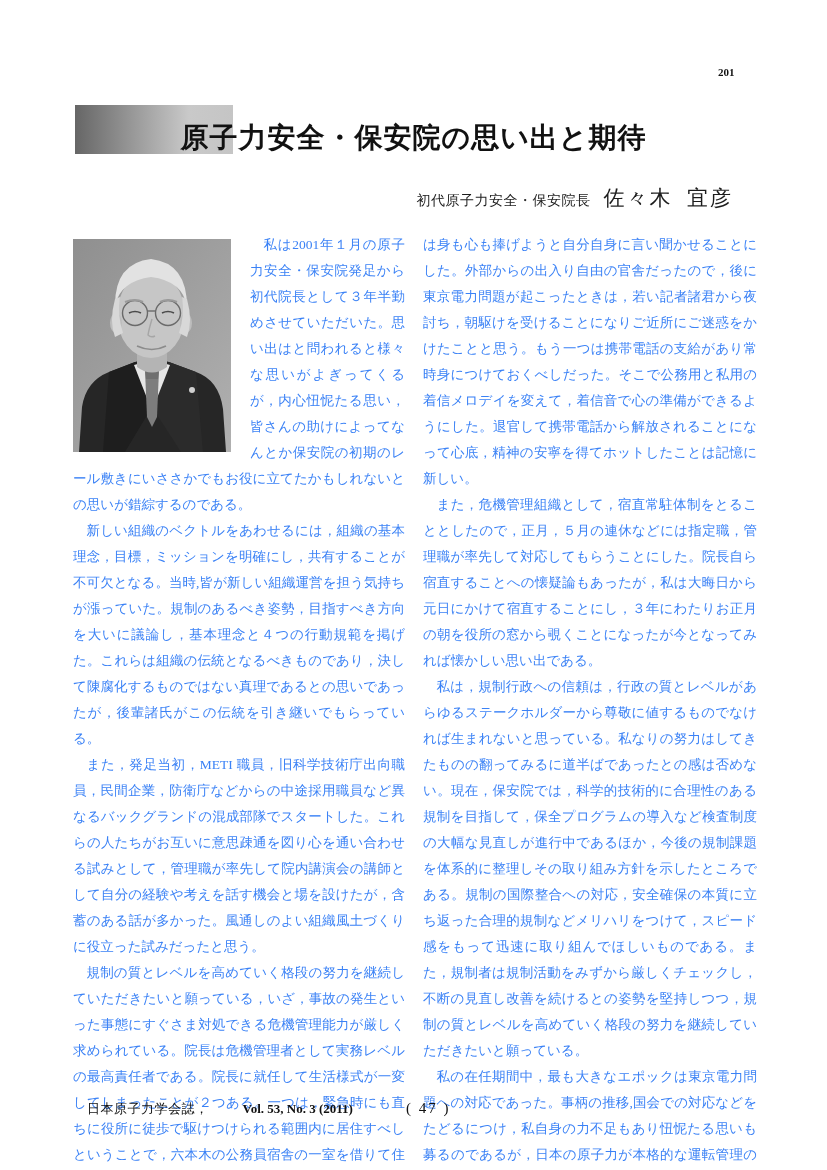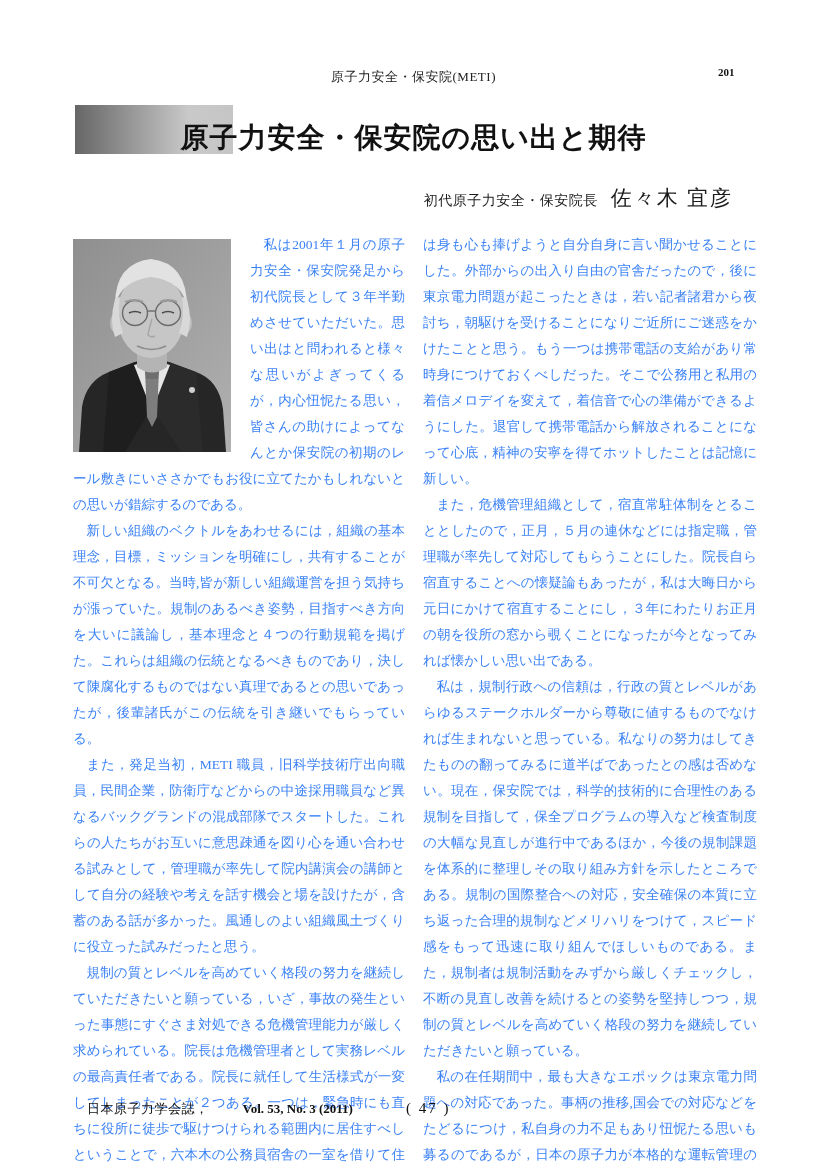--- a/index.html
+++ b/index.html
@@ -30,21 +30,21 @@
   .article-title{
     position:absolute;left:0;top:119px;width:100%;
     text-align:center;
     font-family:"Liberation Sans","DejaVu Sans",sans-serif;
     font-size:28px;font-weight:600;letter-spacing:1px;color:#111;
   }
   
   .author-line{
     position:absolute;top:184px;right:94px;
     display:flex;align-items:baseline;gap:13px;
-    font-family:Liberation Serif, serif;
+    font-family:Liberation Mono, monospace;
     color:#1c1c1c;
   }
   .author-role{font-size:14px;letter-spacing:.5px;}
   .author-name{font-size:21px;letter-spacing:2px;font-weight:500;}
   
   .col{
     position:absolute;top:232px;
     font-size:13.5px;line-height:26px;
     text-align:justify;text-justify:inter-ideograph;
     color:#3b82f6;
@@ -78,21 +78,20 @@
   .footer-page-marker{
     position:absolute;top:1100px;left:406px;
     font-size:15px;letter-spacing:2px;color:#111;
   }
 </style>
 </head>
 <body>
 
 <div class="page">
 
-  <div class="running-title">原子力安全・保安院(METI)</div>
   <div class="page-number">201</div>
 
   <div class="accent-bar"></div>
   <div class="article-title">原子力安全・保安院の思い出と期待</div>
 
   <div class="author-line">
     <span class="author-role">初代原子力安全・保安院長</span>
     <span class="author-name">佐々木 宜彦</span>
   </div>
 

